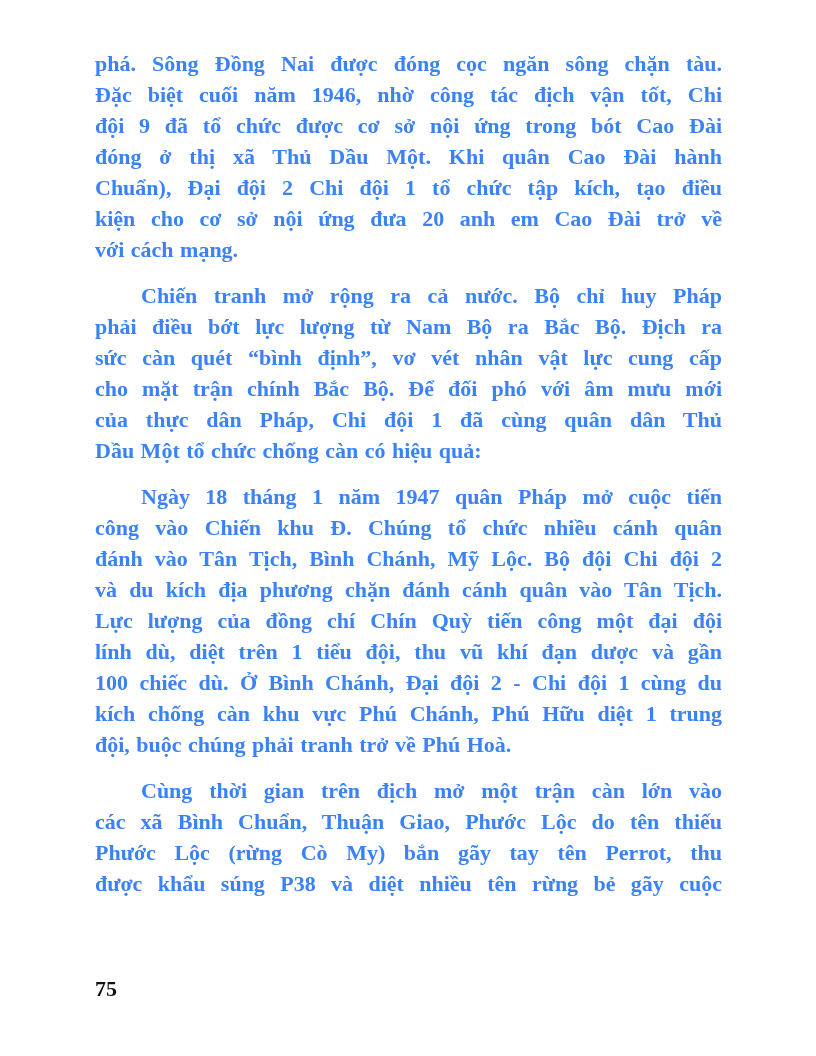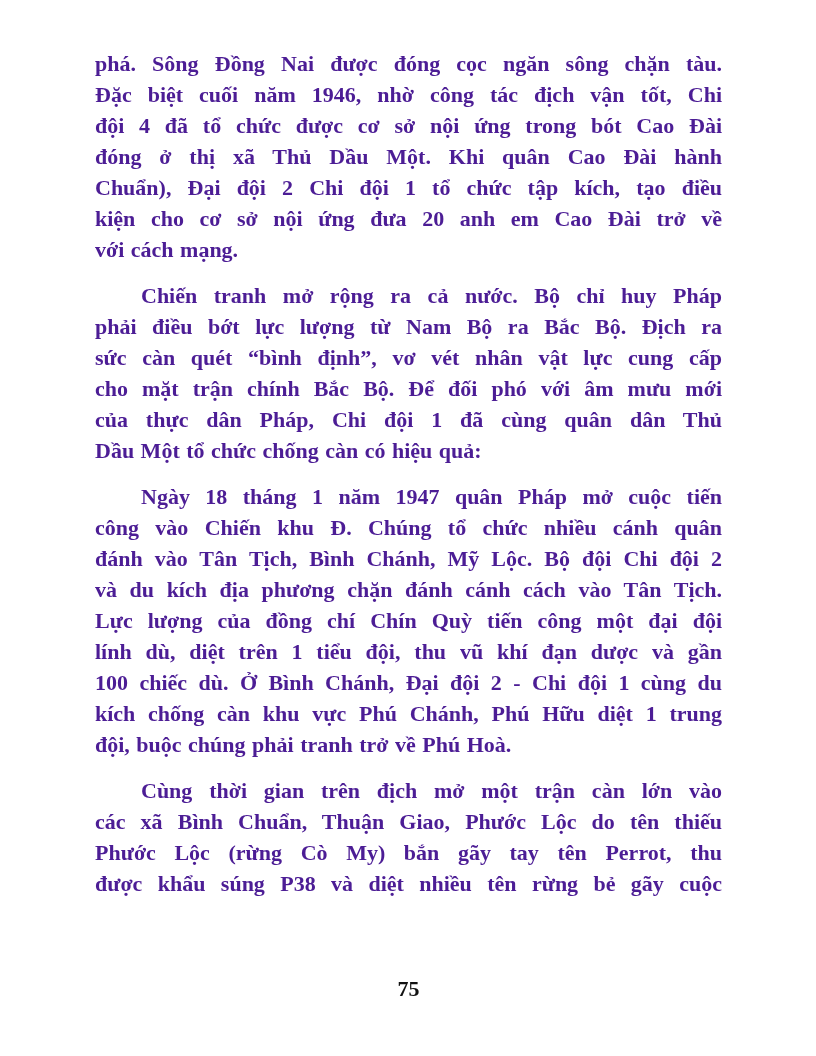--- a/index.html
+++ b/index.html
@@ -16,21 +16,21 @@
     font-family: "Liberation Serif", serif;
   }
   .text-block {
     position: absolute;
     left: 95px;
     top: 48px;
     width: 627px;
     font-size: 22px;
     font-weight: 700;
     line-height: 31px;
-    color: #4c1d95;
+    color: #3b82f6;
     -webkit-font-smoothing: antialiased;
   }
   .paragraph {
     margin: 0 0 15px 0;
   }
   .paragraph:last-child {
     margin-bottom: 0;
   }
   .line {
     text-align: justify;
@@ -45,53 +45,53 @@
   }
   .line.indent {
     padding-left: 46px;
     font-family: Liberation Serif, serif;
   }
   .page-number {
     position: absolute;
     top: 976px;
     left: 95px;
     width: 627px;
-    text-align: center;
+    text-align: left;
     font-size: 22px;
     font-weight: 700;
     color: #121212;
   }
 </style>
 </head>
 <body>
 
 <div class="page">
   <div class="text-block" id="text-block">
       <div class="paragraph">
         <div class="line">phá. Sông Đồng Nai được đóng cọc ngăn sông chặn tàu.</div>
         <div class="line">Đặc biệt cuối năm 1946, nhờ công tác địch vận tốt, Chi</div>
-        <div class="line">đội 4 đã tổ chức được cơ sở nội ứng trong bót Cao Đài</div>
+        <div class="line">đội 9 đã tổ chức được cơ sở nội ứng trong bót Cao Đài</div>
         <div class="line">đóng ở thị xã Thủ Dầu Một. Khi quân Cao Đài hành</div>
         <div class="line">Chuẩn), Đại đội 2 Chi đội 1 tổ chức tập kích, tạo điều</div>
         <div class="line">kiện cho cơ sở nội ứng đưa 20 anh em Cao Đài trở về</div>
         <div class="line last">với cách mạng.</div>
       </div>
       <div class="paragraph">
         <div class="line indent">Chiến tranh mở rộng ra cả nước. Bộ chỉ huy Pháp</div>
         <div class="line">phải điều bớt lực lượng từ Nam Bộ ra Bắc Bộ. Địch ra</div>
         <div class="line">sức càn quét “bình định”, vơ vét nhân vật lực cung cấp</div>
         <div class="line">cho mặt trận chính Bắc Bộ. Để đối phó với âm mưu mới</div>
         <div class="line">của thực dân Pháp, Chi đội 1 đã cùng quân dân Thủ</div>
         <div class="line last">Dầu Một tổ chức chống càn có hiệu quả:</div>
       </div>
       <div class="paragraph">
         <div class="line indent">Ngày 18 tháng 1 năm 1947 quân Pháp mở cuộc tiến</div>
         <div class="line">công vào Chiến khu Đ. Chúng tổ chức nhiều cánh quân</div>
         <div class="line">đánh vào Tân Tịch, Bình Chánh, Mỹ Lộc. Bộ đội Chi đội 2</div>
-        <div class="line">và du kích địa phương chặn đánh cánh cách vào Tân Tịch.</div>
+        <div class="line">và du kích địa phương chặn đánh cánh quân vào Tân Tịch.</div>
         <div class="line">Lực lượng của đồng chí Chín Quỳ tiến công một đại đội</div>
         <div class="line">lính dù, diệt trên 1 tiểu đội, thu vũ khí đạn dược và gần</div>
         <div class="line">100 chiếc dù. Ở Bình Chánh, Đại đội 2 - Chi đội 1 cùng du</div>
         <div class="line">kích chống càn khu vực Phú Chánh, Phú Hữu diệt 1 trung</div>
         <div class="line last">đội, buộc chúng phải tranh trở về Phú Hoà.</div>
       </div>
       <div class="paragraph">
         <div class="line indent">Cùng thời gian trên địch mở một trận càn lớn vào</div>
         <div class="line">các xã Bình Chuẩn, Thuận Giao, Phước Lộc do tên thiếu</div>
         <div class="line">Phước Lộc (rừng Cò My) bắn gãy tay tên Perrot, thu</div>

